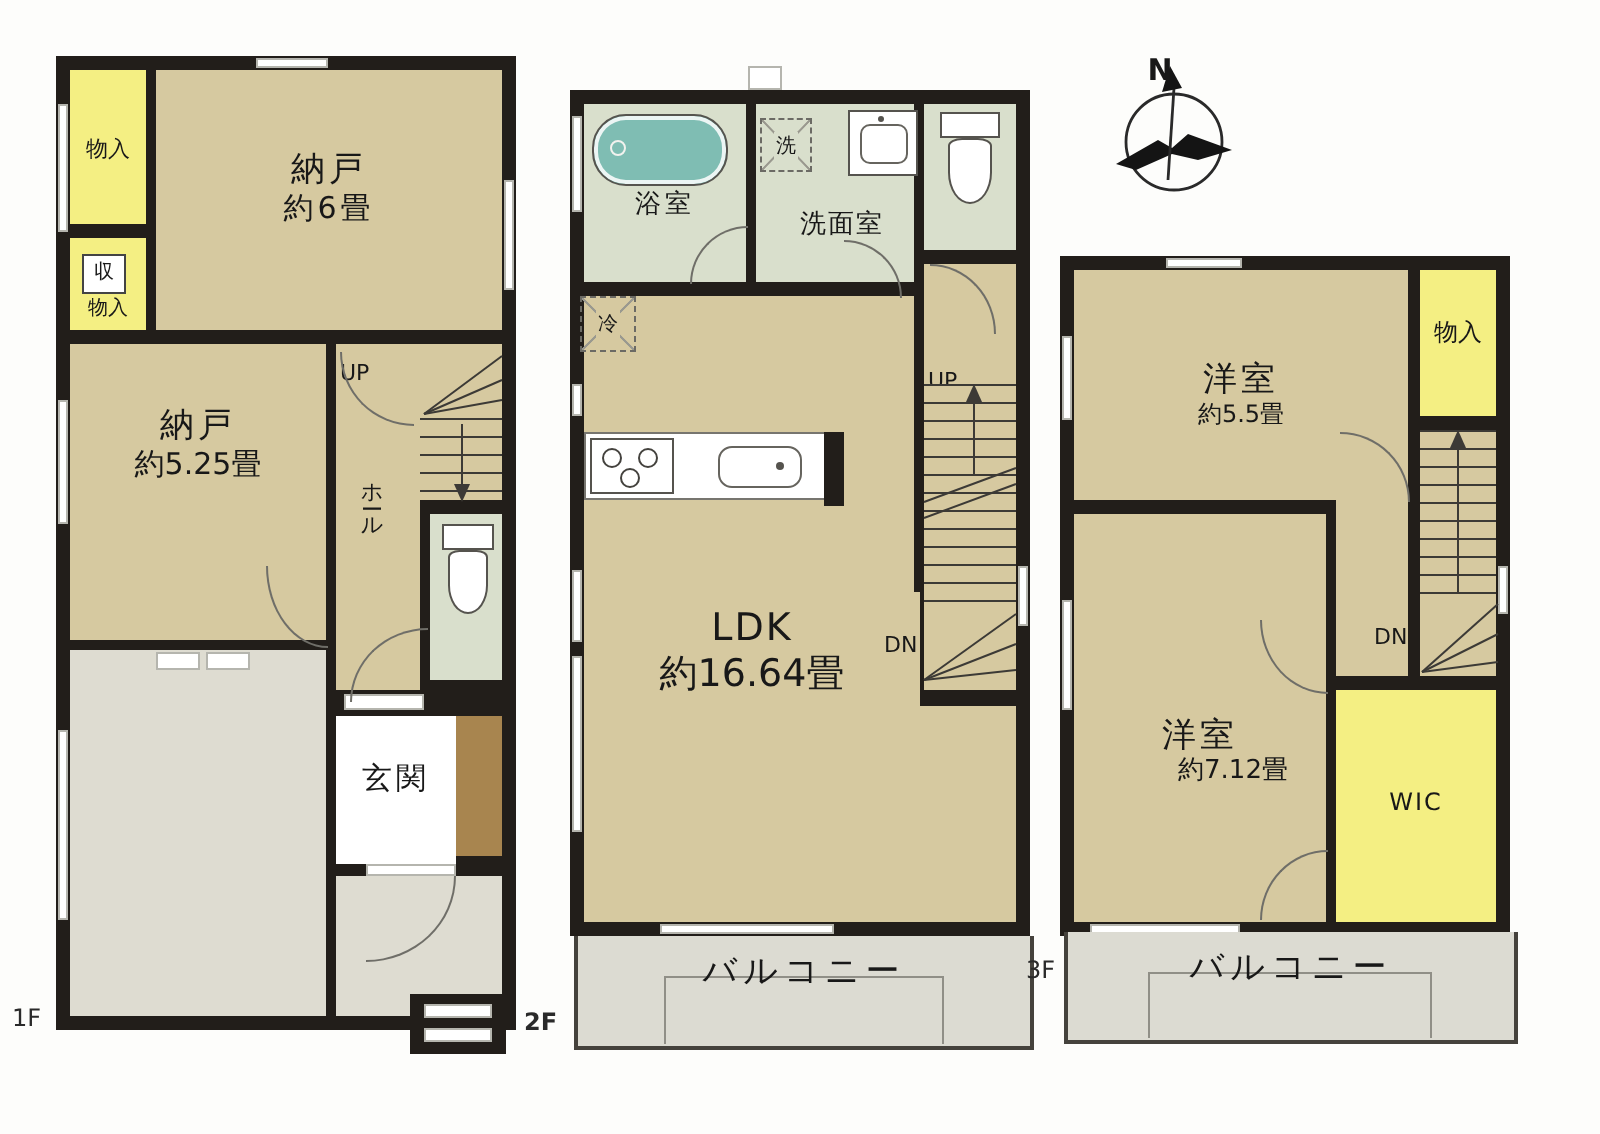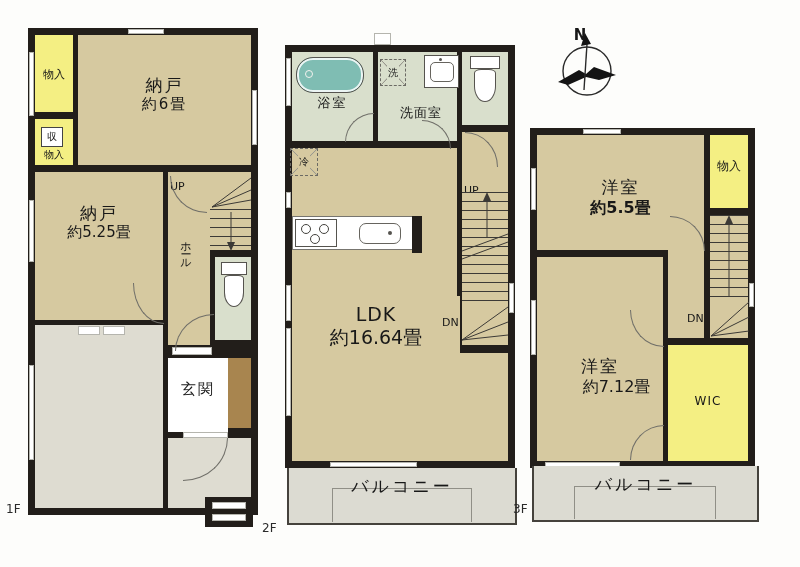--- a/index.html
+++ b/index.html
@@ -178,41 +178,41 @@
     </g>
     <polygon points="23,14 31,14 27,5" fill="#3c3a36"></polygon>
   </svg>
 
   <div class="win" style="left:374px;top:33px;width:17px;height:12px;"></div>
 
   <div class="balcony" style="left:287px;top:468px;width:226px;height:55px;">
     <div class="rail" style="left:43px;top:20px;width:138px;height:33px;"></div>
     <div class="lbl center" style="left:0;top:8px;width:226px;height:20px;font-size:17px;letter-spacing:3px;">バルコニー</div>
   </div>
-  <div class="floor-tag" style="left:262px;top:521px;">2F</div>
+  <div class="floor-tag" style="left:262px;top:504px;font-weight:bold;">2F</div>
 
   <div class="plan" style="left:530px;top:128px;width:225px;height:340px;">
     <div class="room" style="left:7px;top:7px;width:167px;height:115px;background:var(--room);"></div>
     <div class="lbl center" style="left:7px;top:42px;width:167px;height:54px;">
       <span style="font-size:17px;letter-spacing:2px;">洋室</span>
-      <span style="font-size:16px;font-weight:bold;">約5.5畳</span>
+      <span style="font-size:12px;">約5.5畳</span>
     </div>
     <div class="room" style="left:180px;top:7px;width:38px;height:73px;background:var(--storage-yellow);"></div>
     <div class="lbl center" style="left:180px;top:31px;width:38px;height:15px;font-size:12px;">物入</div>
 
     <div class="room" style="left:180px;top:87px;width:38px;height:123px;background:var(--room);"></div>
     <div class="treads" style="left:180px;top:87px;width:38px;height:85px;"></div>
     <div class="room" style="left:174px;top:122px;width:6px;height:57px;background:var(--wall);"></div>
     <div class="room" style="left:138px;top:122px;width:36px;height:88px;background:var(--room);"></div>
     <div class="lbl" style="left:157px;top:184px;width:28px;height:13px;font-size:11px;">DN</div>
 
     <div class="room" style="left:7px;top:129px;width:126px;height:204px;background:var(--room);"></div>
     <div class="lbl center" style="left:7px;top:220px;width:126px;height:56px;">
       <span style="font-size:17px;letter-spacing:2px;">洋室</span>
-      <span style="font-size:16px;margin-left:33px;">約7.12畳</span>
+      <span style="font-size:13px;margin-left:33px;">約7.12畳</span>
     </div>
 
     <div class="room" style="left:138px;top:217px;width:80px;height:116px;background:var(--storage-yellow);"></div>
     <div class="lbl center" style="left:138px;top:266px;width:80px;height:15px;font-size:12px;letter-spacing:1px;">WIC</div>
 
     <div class="arc arc-tr" style="left:140px;top:88px;width:34px;height:34px;"></div>
     <div class="arc arc-bl" style="left:100px;top:182px;width:33px;height:36px;"></div>
     <div class="arc arc-tl" style="left:100px;top:297px;width:33px;height:34px;"></div>
 
     <div class="win" style="left:53px;top:1px;width:38px;height:5px;"></div>
@@ -229,21 +229,21 @@
         <line x1="4" y1="124" x2="42" y2="105"></line>
         <line x1="4" y1="124" x2="42" y2="119"></line>
     </g>
     <polygon points="18,12 26,12 22,3" fill="#3c3a36"></polygon>
   </svg>
 
   <div class="balcony" style="left:532px;top:466px;width:223px;height:54px;">
     <div class="rail" style="left:40px;top:20px;width:140px;height:32px;"></div>
     <div class="lbl center" style="left:0;top:8px;width:223px;height:20px;font-size:17px;letter-spacing:3px;">バルコニー</div>
   </div>
-  <div class="floor-tag" style="left:513px;top:502px;">3F</div>
+  <div class="floor-tag" style="left:513px;top:478px;">3F</div>
 
   <svg style="left:552px;top:24px;" width="90" height="80">
     <circle cx="35" cy="47" r="24" fill="none" stroke="#2a2a2a" stroke-width="1.4"></circle>
     <polygon points="6,58 27,46 34,50 42,43 64,51 47,56 34,53 16,61" fill="#141414"></polygon>
     <line x1="32" y1="66" x2="35" y2="20" stroke="#2a2a2a" stroke-width="1.4"></line>
     <polygon points="29,22 39,20 33,9" fill="#141414"></polygon>
   </svg>
   <div class="lbl" style="left:570px;top:26px;width:20px;height:18px;font-size:15px;font-weight:bold;text-align:center;">N</div>
 
 </div>

